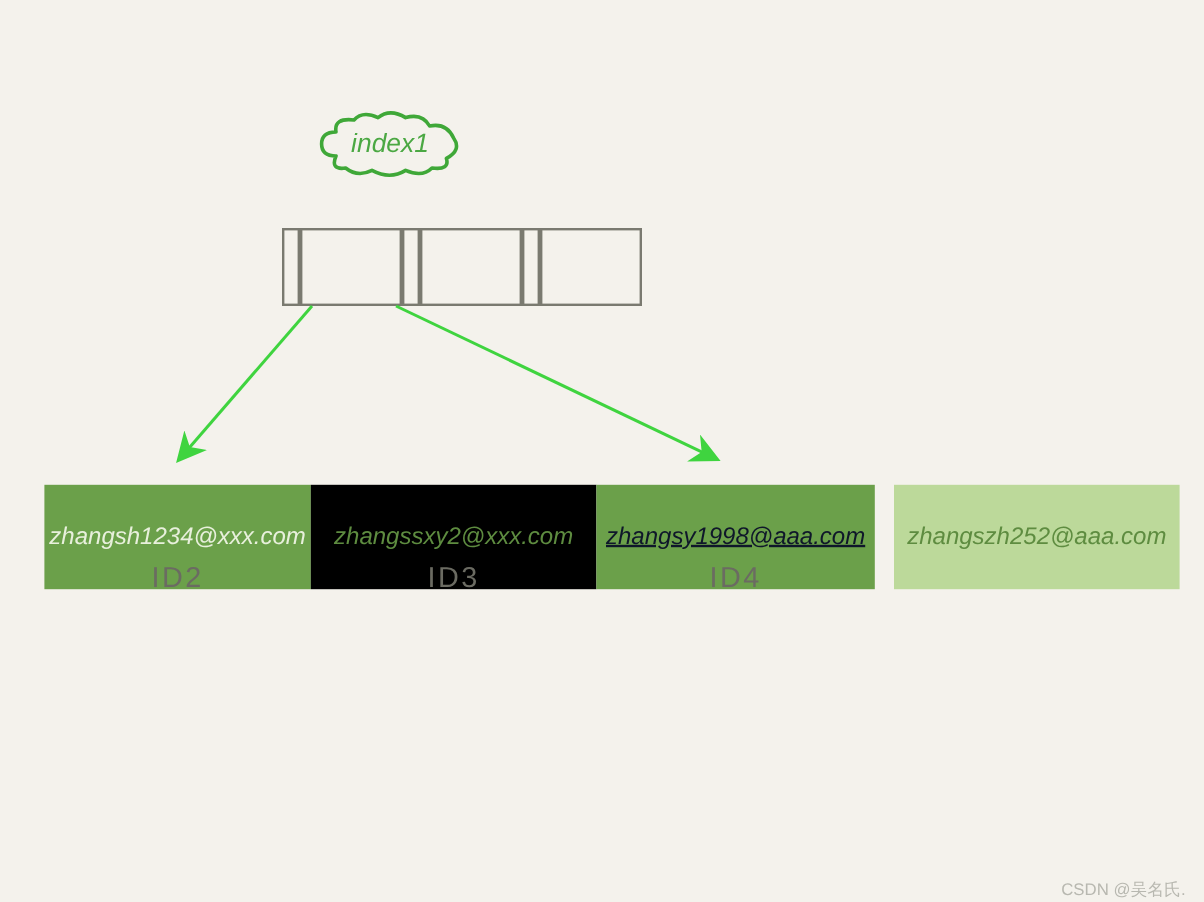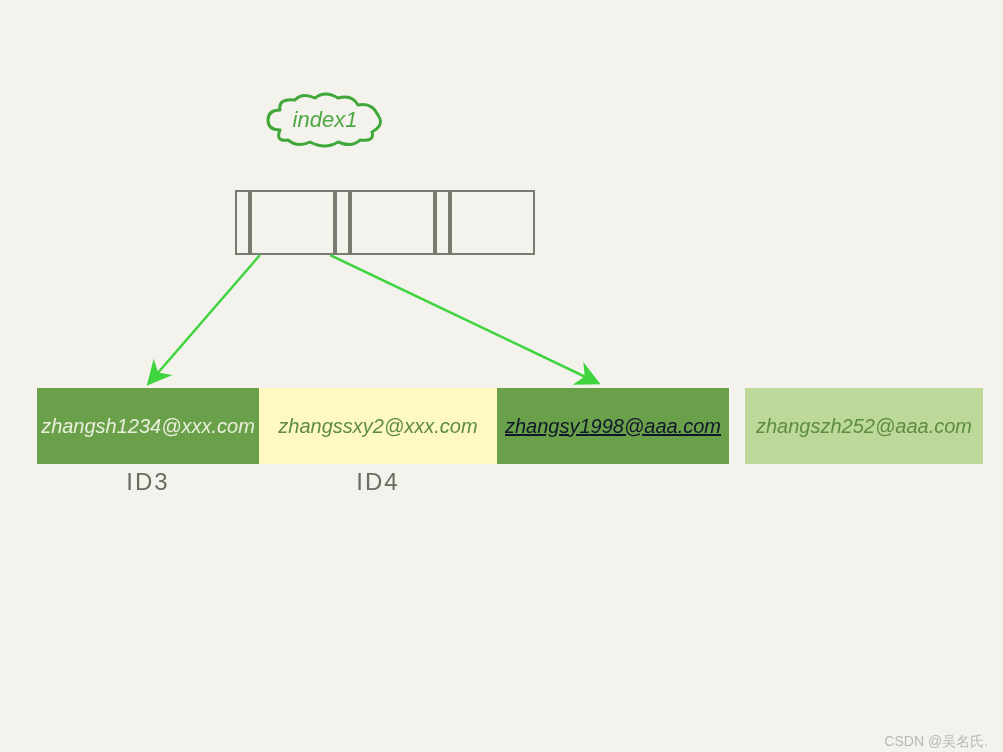--- a/index.html
+++ b/index.html
@@ -63,40 +63,40 @@
       position: absolute;
       left: 0;
       top: 0;
       width: 1003px;
       height: 752px;
       pointer-events: none;
     }
     .data-row {
       position: absolute;
       left: 37px;
-      top: 388px;
+      top: 404px;
       display: flex;
-      height: 76px;
+      height: 87px;
     }
     .data-cell {
       display: flex;
       align-items: center;
       justify-content: center;
       font-size: 20px;
       font-style: italic;
       padding: 0 6px;
       white-space: nowrap;
     }
     .data-cell.dark {
       background: #6ba04a;
       color: #e8f0dc;
       width: 222px;
     }
     .data-cell.light {
-      background: #fef9c3;
+      background: #000000;
       color: #5e8c40;
       width: 238px;
     }
     .data-cell.dark2 {
       background: #6ba04a;
       color: #0f172a;
       width: 232px;
       text-decoration: underline;
     }
     .data-cell.light2 {
@@ -162,17 +162,18 @@
 </svg>
 
 <div class="data-row">
   <div class="data-cell dark">zhangsh1234@xxx.com</div>
   <div class="data-cell light">zhangssxy2@xxx.com</div>
   <div class="data-cell dark2">zhangsy1998@aaa.com</div>
   <div class="data-cell light2">zhangszh252@aaa.com</div>
 </div>
 
 <div class="id-labels">
+  <div class="id-label">ID2</div>
   <div class="id-label">ID3</div>
   <div class="id-label">ID4</div>
 </div>
 
 <div class="watermark">CSDN @吴名氏.</div>
 
 </body></html>

